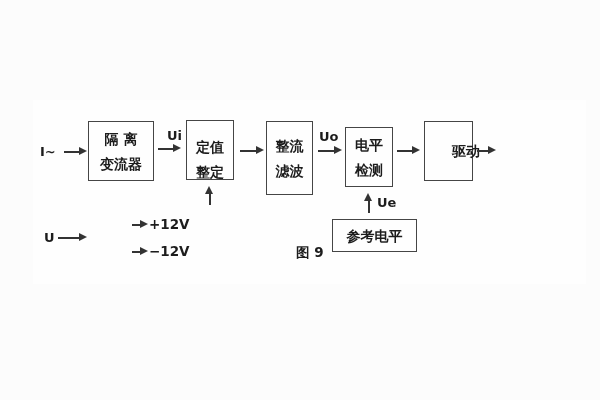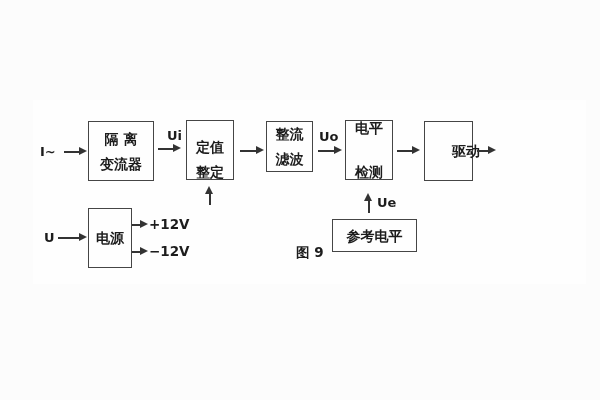--- a/index.html
+++ b/index.html
@@ -39,38 +39,35 @@
   <div class="box" style="left:88px; top:121px; width:66px; height:60px;">
     <span>隔 离</span>
     <span>变流器</span>
   </div>
 
   <div class="box" style="left:186px; top:120px; width:48px; height:60px;justify-content:flex-end;">
     <span>定值</span>
     <span>整定</span>
   </div>
 
-  <div class="box" style="left:266px; top:121px; width:47px; height:51px;">
+  <div class="box" style="left:266px; top:121px; width:47px; height:74px;">
     <span>整流</span>
     <span>滤波</span>
   </div>
 
-  <div class="box" style="left:345px; top:120px; width:48px; height:60px;justify-content:space-between;">
+  <div class="box" style="left:345px; top:127px; width:48px; height:60px;">
     <span>电平</span>
     <span>检测</span>
   </div>
 
   <div class="box" style="left:424px; top:121px; width:49px; height:60px;padding-left:35px;">
     <span>驱动</span>
   </div>
 
 
-  <div class="box" style="left:88px; top:208px; width:44px; height:60px;">
-    <span>电源</span>
-  </div>
 
 
   <div class="box" style="left:332px; top:219px; width:85px; height:33px;">
     <span>参考电平</span>
   </div>
 
   <span class="lbl" style="left:40px; top:145px;">I~</span>
   <span class="lbl" style="left:44px; top:231px;">U</span>
 
   <span class="lbl" style="left:159px; top:129px;margin-left:8px;">Ui</span>

